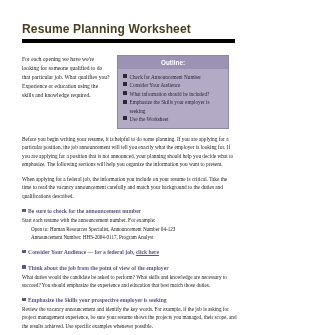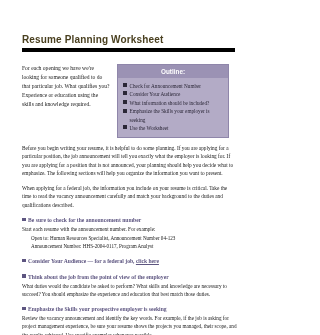--- a/index.html
+++ b/index.html
@@ -28,24 +28,24 @@
     position: absolute;
     left: 22px;
     top: 22px;
     width: 215px;
   }
 
   
   .doc-title {
     font-family: "Liberation Sans", sans-serif;
     font-weight: bold;
-    font-size: 10px;
+    font-size: 12px;
     letter-spacing: 0.15px;
     color: #4a4020;
-    margin: 12px 0 3px 0;
+    margin: 0 0 3px 0;
     white-space: nowrap;
   }
   .title-rule {
     height: 4px;
     background: #000000;
     width: 213px;
     margin-bottom: 12px;
   }
 
   

